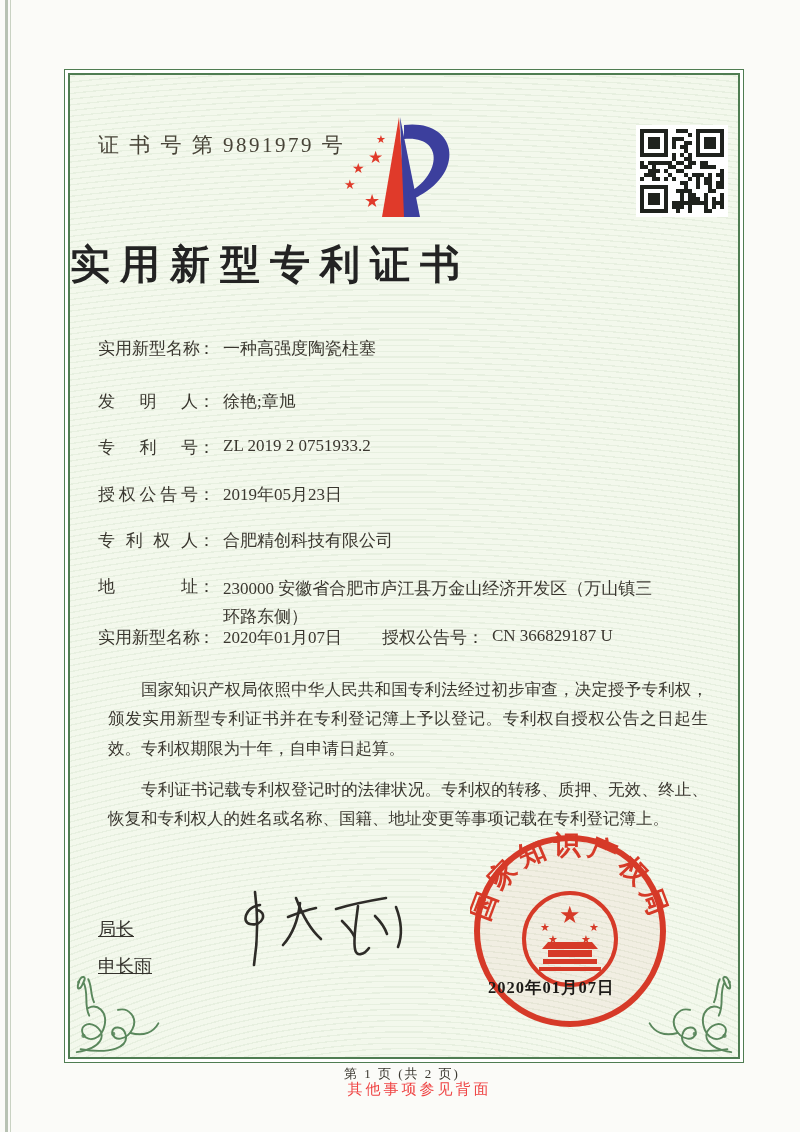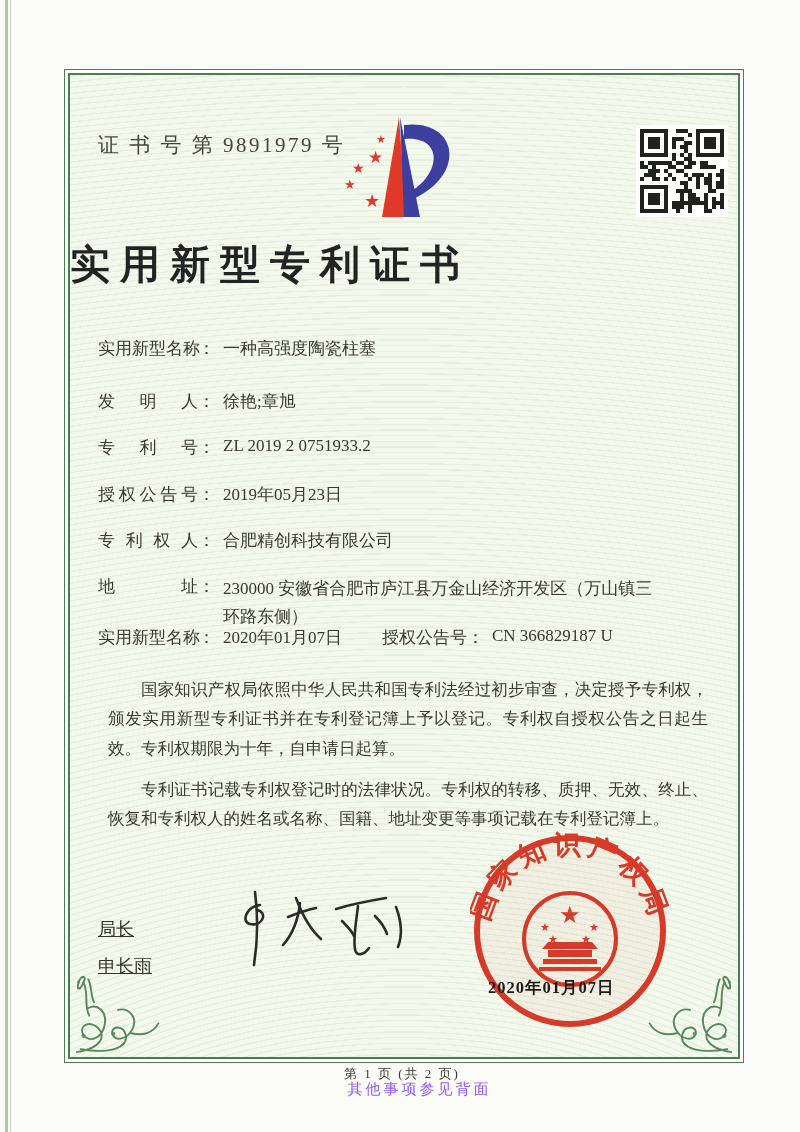--- a/index.html
+++ b/index.html
@@ -54,21 +54,21 @@
   .seal{position:absolute;left:400px;top:756px;width:200px;height:200px;}
   .seal-date{position:absolute;left:418px;top:902px;font-size:16.5px;font-weight:bold;color:#1d1b18;letter-spacing:1px;}
 
   .pageinfo{position:absolute;left:0;right:4px;top:958px;text-align:center;font-size:13px;color:#3b3831;letter-spacing:2px;margin-top:32px;}
 
   .flourish{position:absolute;width:96px;height:96px;}
   .flourish.bl{left:1px;bottom:1px;}
   .flourish.br{right:1px;bottom:1px;transform:scaleX(-1);}
 
   .backnote{position:absolute;left:0;right:0;top:1080px;text-align:center;
-    font-size:15px;color:#8b5cf6;letter-spacing:3px;margin-left:39px;}
+    font-size:15px;color:#ef4444;letter-spacing:3px;margin-left:39px;}
 </style>
 </head>
 <body>
 
 <div class="scan-edge"></div>
 <div class="scan-edge2"></div>
 
 <div class="frame">
   <div class="frame-inner">
 

